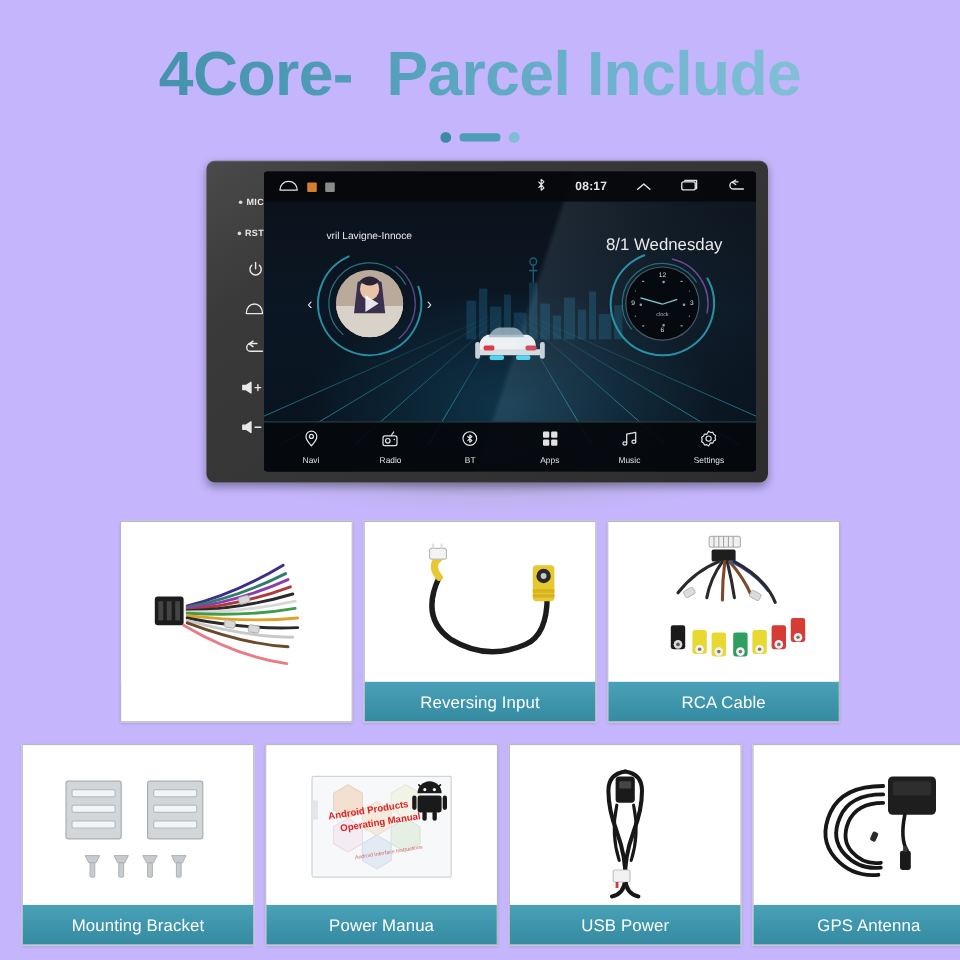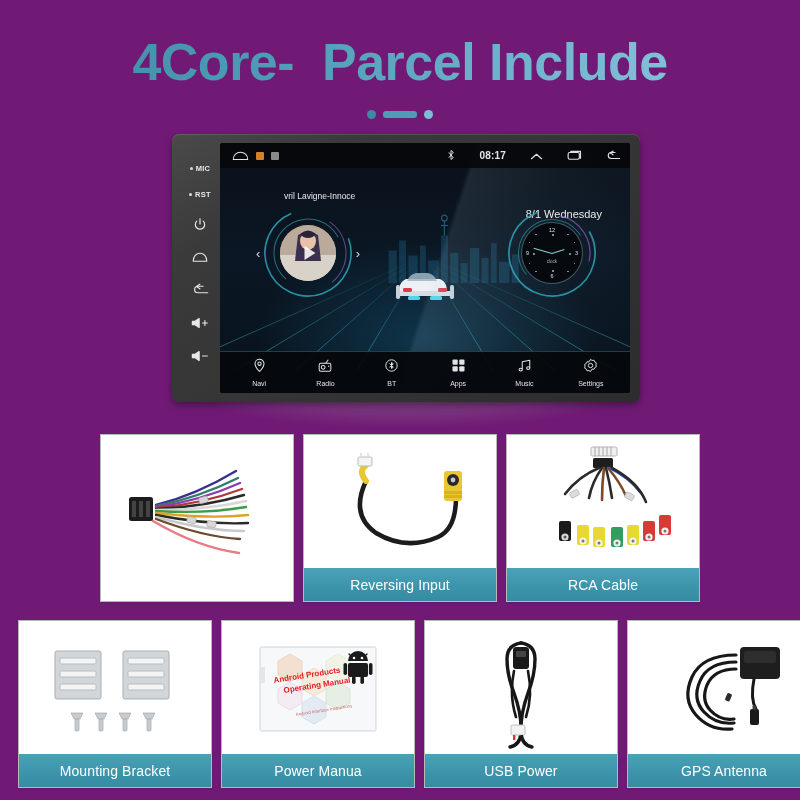--- a/index.html
+++ b/index.html
@@ -2,21 +2,21 @@
 <html><head>
 <meta charset="utf-8">
 <style>
   * { box-sizing: border-box; margin: 0; padding: 0; }
   html, body {
     width: 800px; height: 800px;
     background: #ffffff;
     font-family: "Liberation Sans", sans-serif;
     overflow: hidden;
   }
-  .page { position: relative; width: 800px; height: 800px; background: #701a75; }
+  .page { position: relative; width: 800px; height: 800px; background: #c4b5fd; }
 
   
   .title {
     position: absolute; top: 32px; left: 0; width: 800px;
     text-align: center;
     font-size: 52px; font-weight: bold; letter-spacing: -0.5px;
     background: linear-gradient(90deg, #3c8aa3 0%, #4e9cb5 35%, #6fb4ce 65%, #93c9df 100%);
     -webkit-background-clip: text; background-clip: text;
     -webkit-text-fill-color: transparent; color: transparent;
     white-space: pre;
@@ -38,21 +38,21 @@
   .head-unit {
     position: absolute; left: 172px; top: 134px; width: 468px; height: 268px;
     background: linear-gradient(145deg,#4a4a4a 0%, #3a3a3a 22%, #343434 60%, #2c2c2c 100%);
     border-radius: 7px;
     box-shadow: 0 3px 7px rgba(0,0,0,.35), inset 0 1px 0 rgba(255,255,255,.12);
     padding: 9px 10px 9px 8px;
     display: flex;
   }
   .side-rail {
     width: 40px; flex: 0 0 40px;
-    display: flex; flex-direction: column; align-items: center;
+    display: flex; flex-direction: column; align-items: flex-end;
     padding-top: 12px; gap: 0;
     color: #e8e8e8;
   }
   .rail-txt {
     font-size: 7.5px; font-weight: bold; letter-spacing: .3px;
     display: flex; align-items: center; gap: 3px; height: 26px;
   }
   .rail-txt .pip { width: 3px; height: 3px; border-radius: 50%; background: #dcdcdc; display:block; }
   .rail-ico { height: 33px; display: flex; align-items: center; justify-content: center; }
   .rail-ico svg { display: block; }
@@ -91,24 +91,23 @@
   .sb-left { display: flex; align-items: center; gap: 7px; }
   .sb-right { margin-left: auto; display: flex; align-items: center; gap: 24px; }
   .sb-clock { font-size: 10px; font-weight: bold; letter-spacing: .2px; }
   .badge { width: 8px; height: 8px; border-radius: 1px; background: #d4802a;
            display:flex; align-items:center; justify-content:center; }
   .badge.sm { background: #8a8a8a; }
 
   .widget-title {
     position: absolute; font-size: 8.5px; color: #eaeaea; white-space: nowrap;
     font-weight: 500;
-    margin-left: 12px;
   }
   .music-title { left: 52px; top: 48px; }
-  .date-title { right: 28px; top: 65px; font-size: 11px; }
+  .date-title { right: 28px; top: 52px; font-size: 14px; }
 
   .music-widget { position: absolute; left: 40px; top: 62px; width: 96px; height: 96px; }
   .album {
     position: absolute; left: 50%; top: 50%; transform: translate(-50%,-50%);
     width: 56px; height: 56px; border-radius: 50%; overflow: hidden;
     background: linear-gradient(160deg,#6e5a52 0%, #8d7468 40%, #b9a394 100%);
   }
   .play-tri {
     position: absolute; left: 50%; top: 50%; transform: translate(-50%,-50%);
     width: 0; height: 0; border-left: 11px solid rgba(255,255,255,.88);

